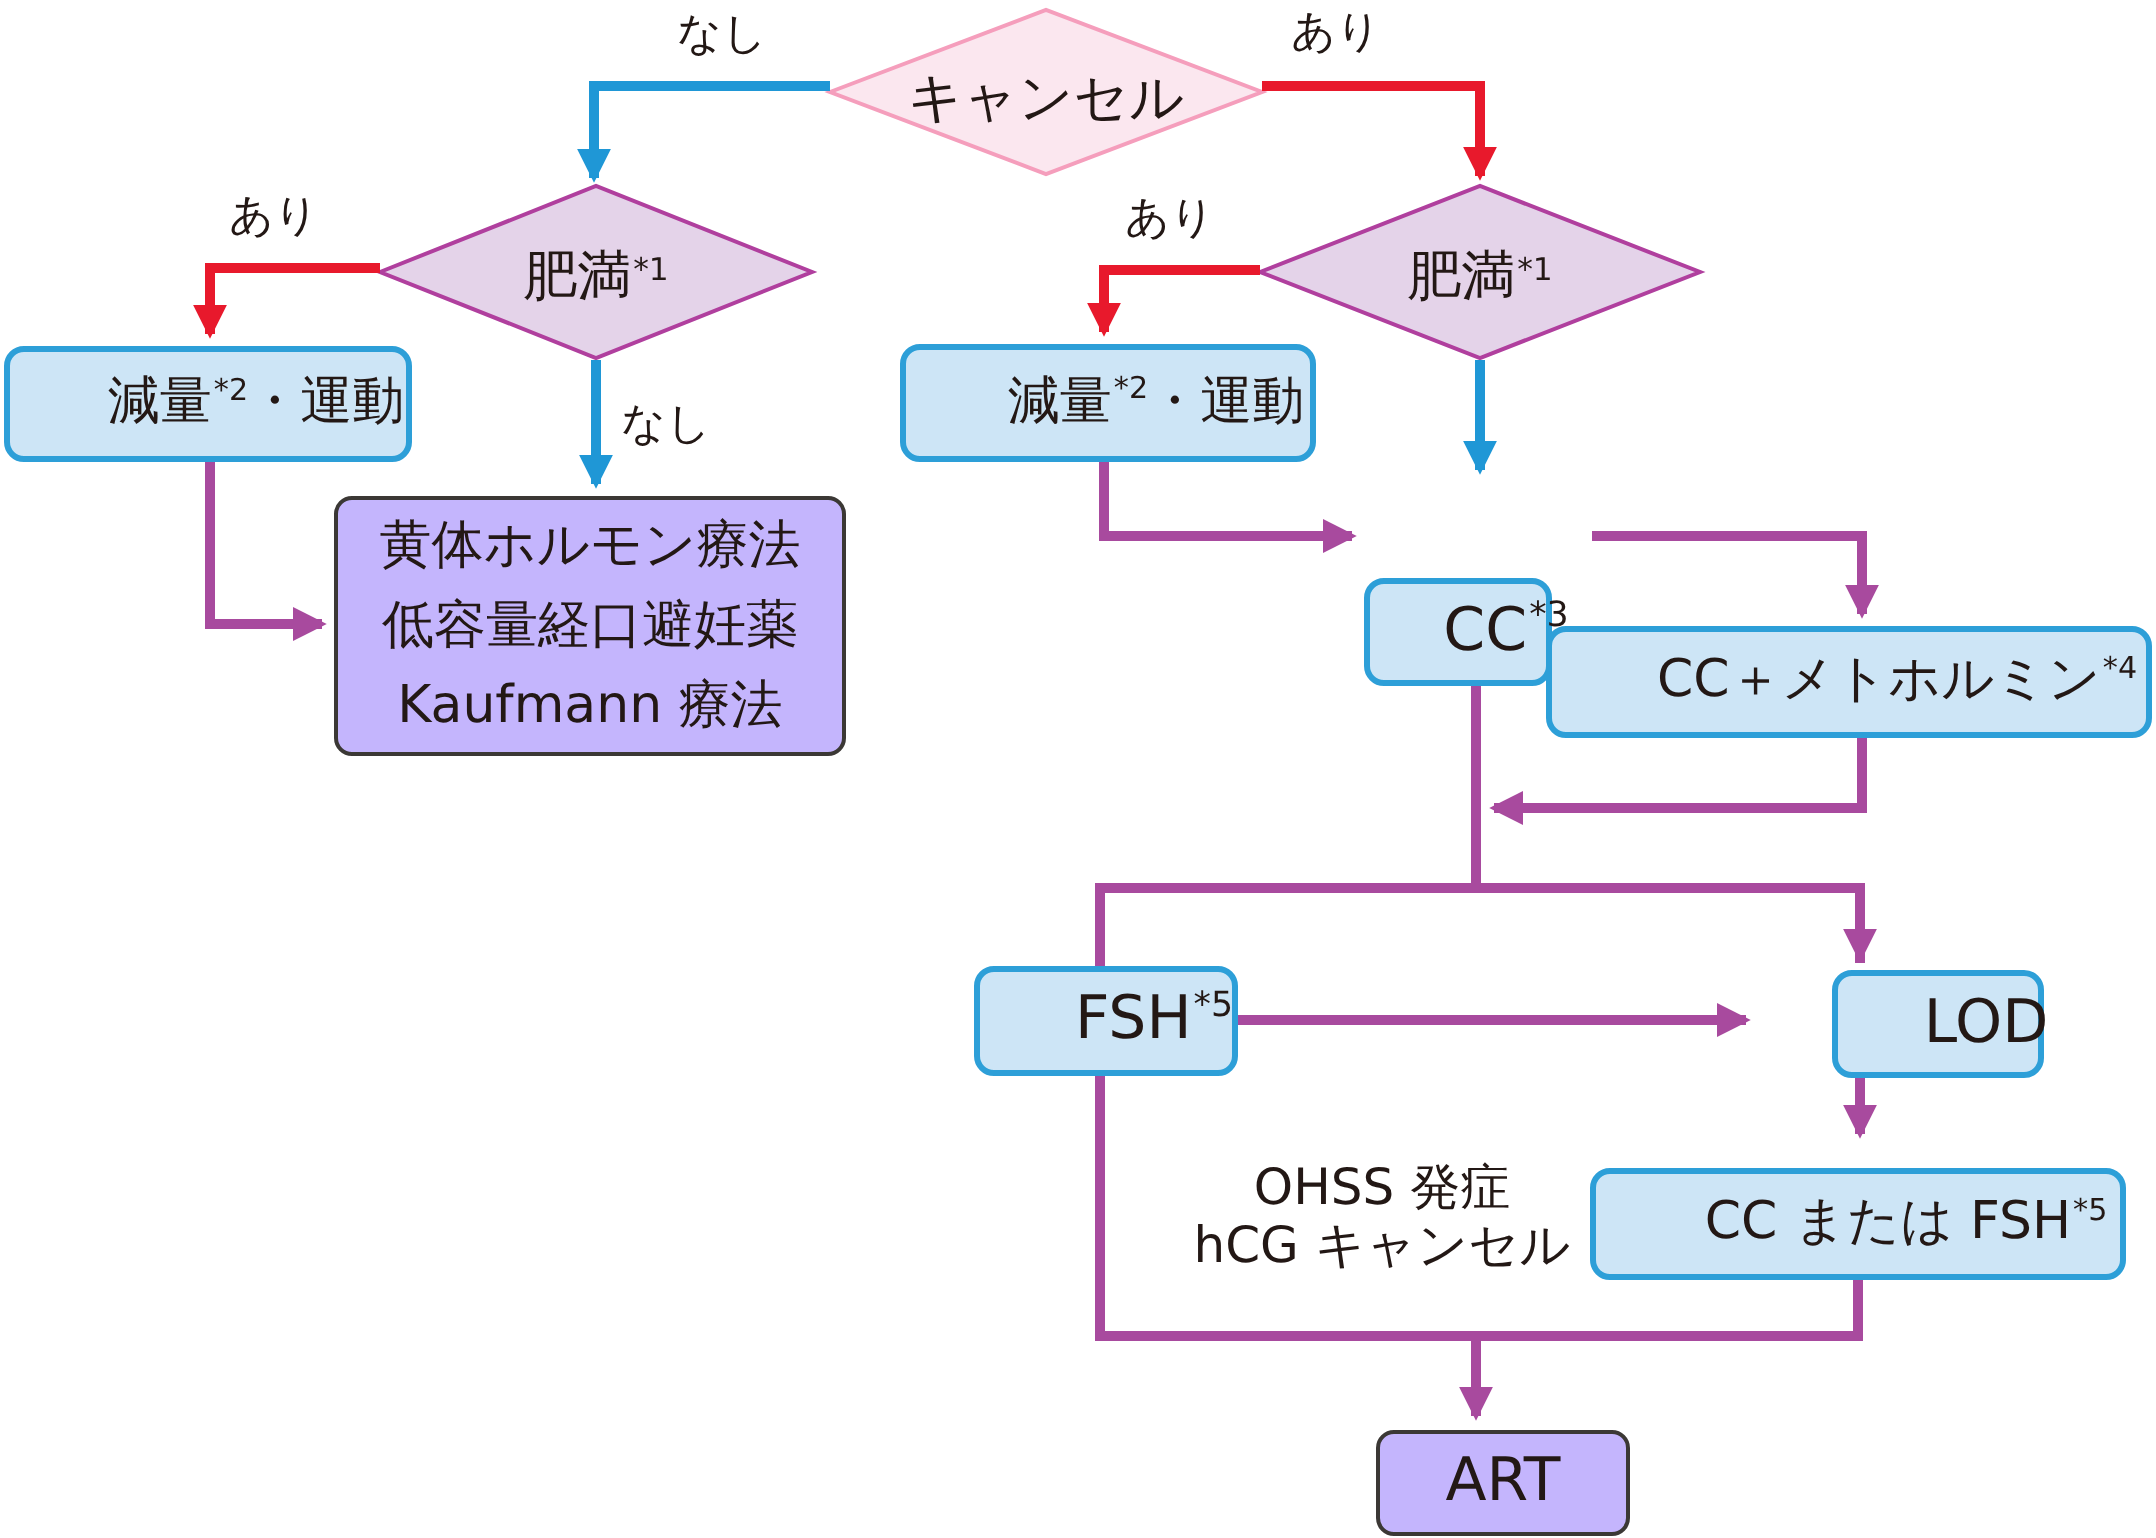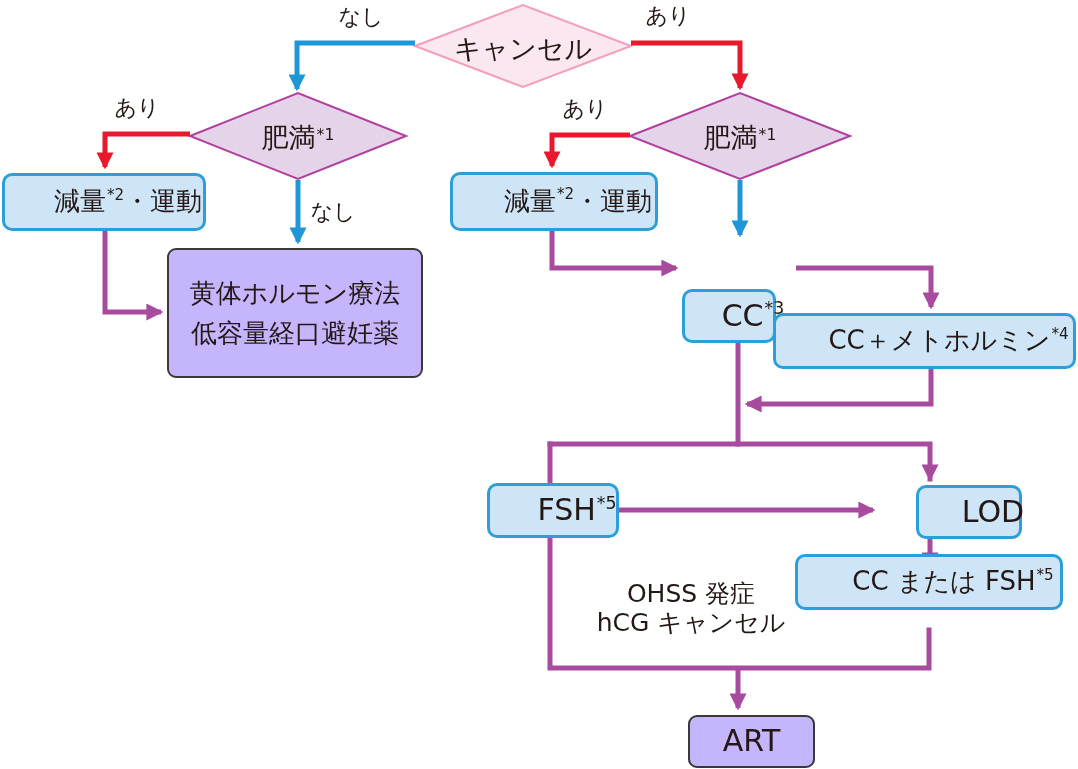--- a/index.html
+++ b/index.html
@@ -118,20 +118,21 @@
 
   <div class="box box-blue" style="left:450px; top:172px; width:208px; height:59px;">
     <span>減量</span>
       <span class="sp">*2</span>
       <span>・運動</span>
   </div>
 
   <div class="box box-white multi" style="left:167px; top:248px; width:256px; height:130px;">
     <div>黄体ホルモン療法</div>
     <div>低容量経口避妊薬</div>
+    <div>Kaufmann 療法</div>
   </div>
 
   <div class="box box-blue lt" style="left:682px; top:241px; width:94px; height:54px;margin-top:48px;">
     <span>CC</span>
       <span class="sp">*3</span>
   </div>
 
   <div class="box box-blue" style="left:773px; top:313px; width:303px; height:56px;">
     <span>CC＋メトホルミン</span>
       <span class="sp">*4</span>
@@ -139,21 +140,21 @@
 
   <div class="box box-blue lt" style="left:487px; top:483px; width:132px; height:55px;">
     <span>FSH</span>
       <span class="sp">*5</span>
   </div>
 
   <div class="box box-blue lt" style="left:878px; top:485px; width:106px; height:54px;margin-left:38px;">
     <span>LOD</span>
   </div>
 
-  <div class="box box-blue" style="left:795px; top:554px; width:268px; height:56px;">
+  <div class="box box-blue" style="left:795px; top:584px; width:268px; height:56px;">
     <span>CC または FSH</span>
       <span class="sp">*5</span>
   </div>
 
   <div class="box box-white lt" style="left:688px; top:715px; width:127px; height:53px;">
     <span>ART</span>
   </div>
 
   <div class="elabel" style="left:311px; top:2px; width:100px;">なし</div>
   <div class="elabel" style="left:618px; top:1px; width:100px;">あり</div>

